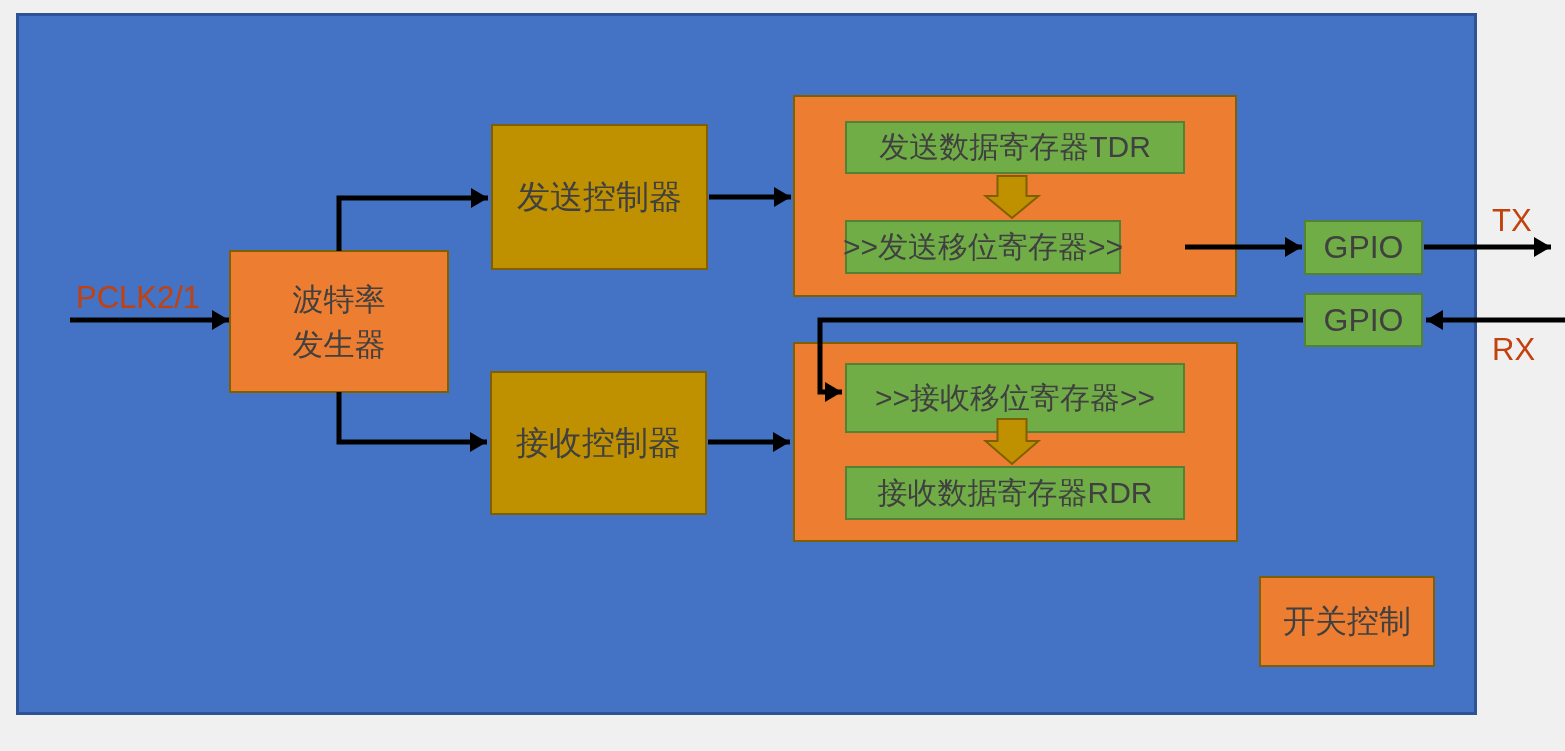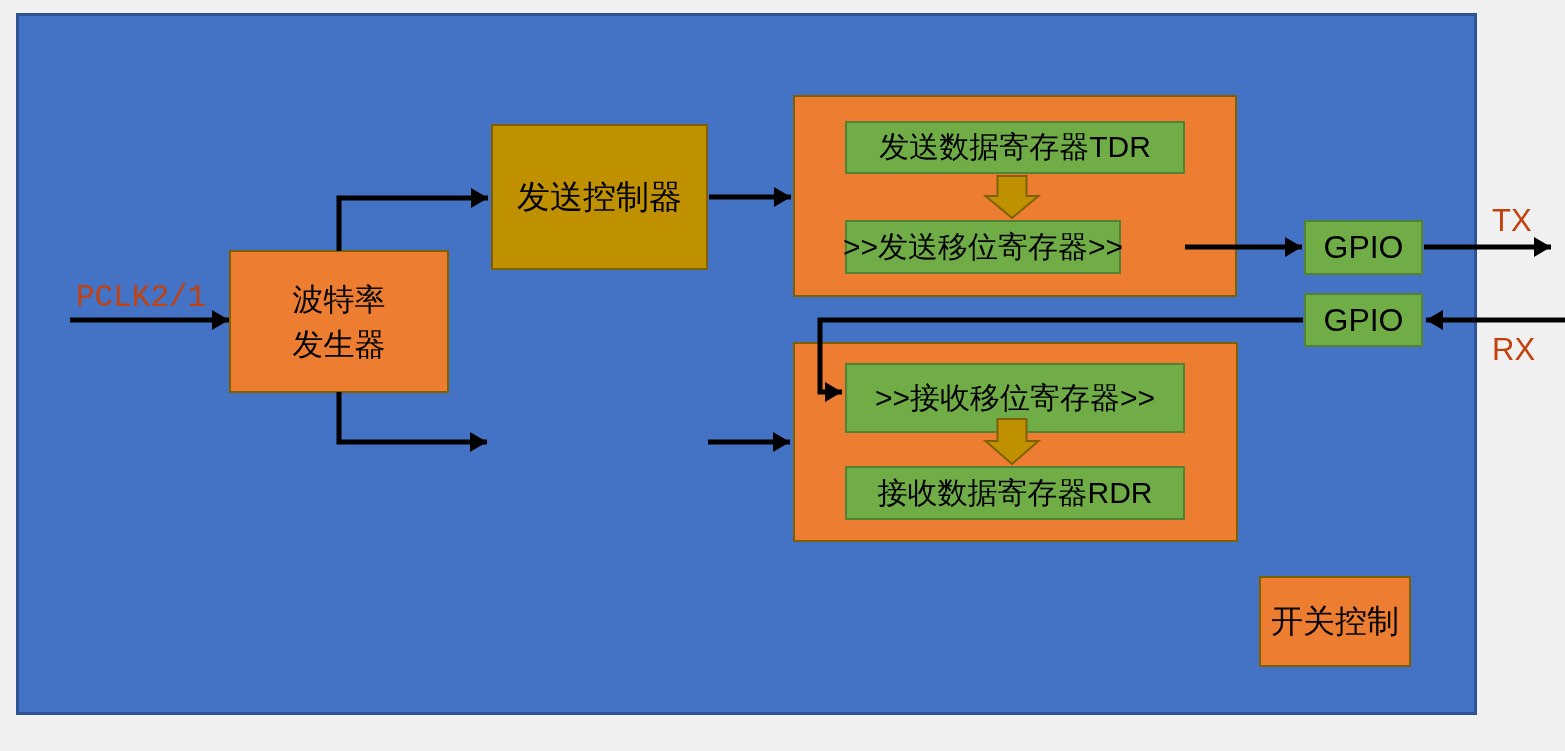--- a/index.html
+++ b/index.html
@@ -25,50 +25,50 @@
     border: 3px solid #2f5496;
     box-sizing: border-box;
   }
   .box {
     position: absolute;
     display: flex;
     flex-direction: column;
     align-items: center;
     justify-content: center;
     box-sizing: border-box;
-    color: #000000;
+    color: #404040;
     text-align: center;
     white-space: nowrap;
     z-index: 2;
   }
   .orange { background: #ed7d31; border: 2px solid #7f6000; }
   .gold   { background: #bf9000; border: 2px solid #7f6000; }
   .green  { background: #70ad47; border: 2px solid #548235; }
 
   .baud          { left: 229px; top: 250px; width: 220px; height: 143px; font-size: 31px; line-height: 45px; }
   .txctrl        { left: 491px; top: 124px; width: 217px; height: 146px; font-size: 33px; }
   .rxctrl        { left: 490px; top: 371px; width: 217px; height: 144px; font-size: 33px; }
   .txcontainer   { left: 793px; top:  95px; width: 444px; height: 202px; z-index: 1; }
   .tdr           { left: 845px; top: 121px; width: 340px; height: 53px;  font-size: 30px; }
   .txshift       { left: 845px; top: 220px; width: 276px; height: 54px;  font-size: 30px; }
   .rxcontainer   { left: 793px; top: 342px; width: 445px; height: 200px; z-index: 1; }
   .rxshift       { left: 845px; top: 363px; width: 340px; height: 70px;  font-size: 30px; }
   .rdr           { left: 845px; top: 466px; width: 340px; height: 54px;  font-size: 30px; align-items: center; }
   .gpio1         { left: 1304px; top: 220px; width: 119px; height: 55px; font-size: 32px; }
   .gpio2         { left: 1304px; top: 293px; width: 119px; height: 54px; font-size: 32px; }
-  .switchctl     { left: 1259px; top: 576px; width: 152px; height: 91px; font-size: 32px; }
+  .switchctl     { left: 1259px; top: 576px; width: 176px; height: 91px; font-size: 32px; }
 
   .floating-label {
     position: absolute;
     color: #c2410c;
     font-size: 31px;
     z-index: 2;
     white-space: nowrap;
   }
-  .pclk-label { left: 76px;   top: 280px; font-family: Liberation Mono, monospace; }
+  .pclk-label { left: 76px;   top: 280px; }
   .tx-label   { left: 1492px; top: 203px; }
   .rx-label   { left: 1492px; top: 332px; }
 
   svg.overlay {
     position: absolute;
     left: 0;
     top: 0;
     z-index: 3;
     pointer-events: none;
   }
@@ -104,20 +104,23 @@
 
   <div class="box orange baud">
     <span>波特率</span>
     <span>发生器</span>
   </div>
 
   <div class="box gold txctrl">
     <span>发送控制器</span>
   </div>
 
+  <div class="box gold rxctrl">
+    <span>接收控制器</span>
+  </div>
 
   <div class="box orange txcontainer"></div>
 
   <div class="box green tdr">
     <span>发送数据寄存器TDR</span>
   </div>
 
   <div class="box green txshift">
     <span>&gt;&gt;发送移位寄存器&gt;&gt;</span>
   </div>

